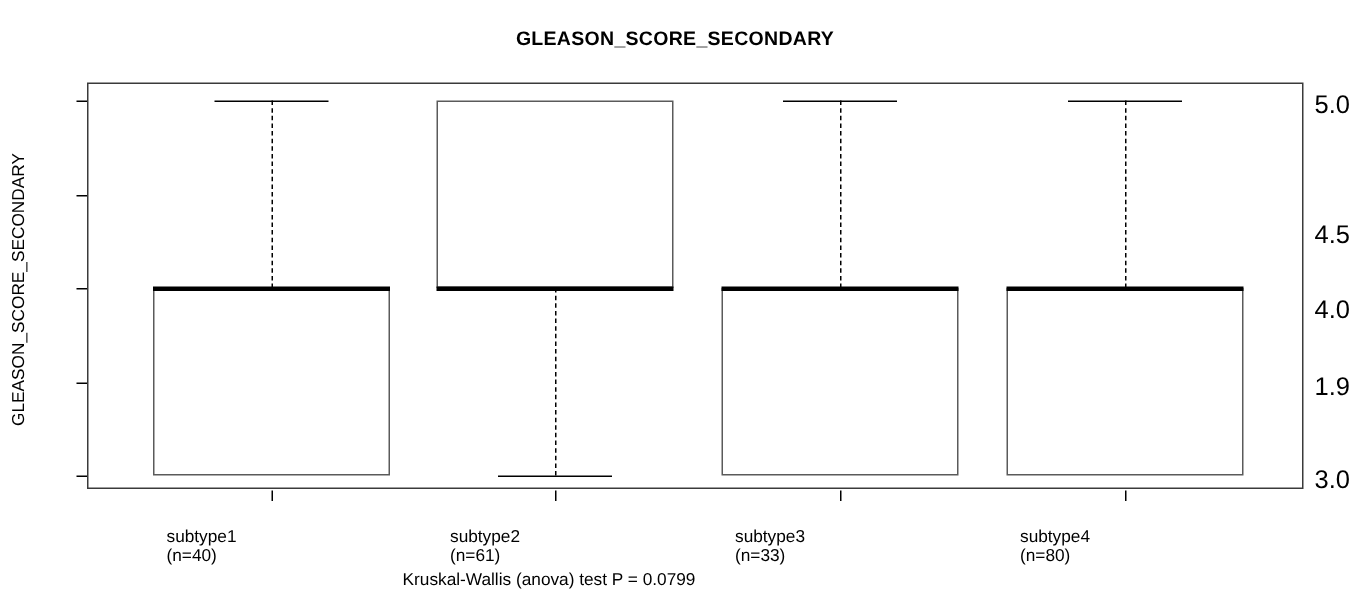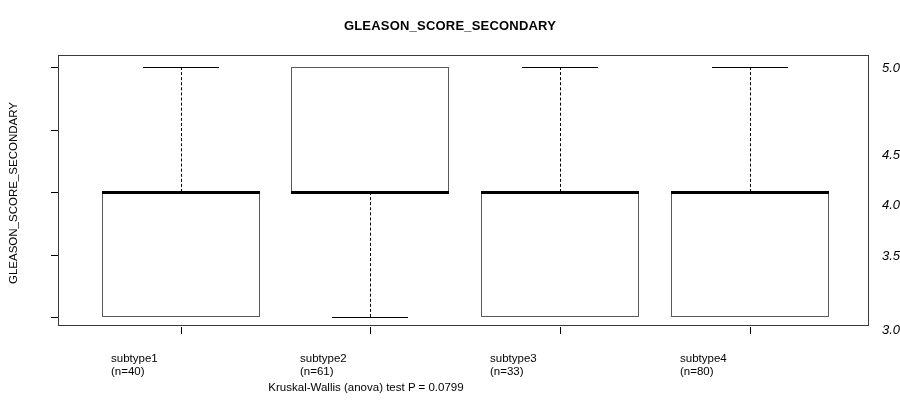--- a/index.html
+++ b/index.html
@@ -58,23 +58,22 @@
     height: 271px;
     border: 1px solid #3a3a3a;
     box-sizing: border-box;
     background: #ffffff;
   }
   .ytick-label {
     position: absolute;
     right: 0;
     width: 34px;
     text-align: right;
-    font-size: 13px;
+    font-size: 17px;
     transform: translateY(-7px);
-    font-style: italic;
   }
   .ytick-mark {
     position: absolute;
     width: 7px;
     height: 1px;
     background: #000000;
     left: 51px;
   }
   .xtick-mark {
     position: absolute;
@@ -126,23 +125,23 @@
 
   <div class="frame"></div>
 
   <div id="yticks">
       <div class="ytick-label" style="top: 67px;">5.0</div>
       <div class="ytick-mark" style="top: 67px;"></div>
       <div class="ytick-label" style="top: 129.5px; margin-top: 24px;">4.5</div>
       <div class="ytick-mark" style="top: 129.5px;"></div>
       <div class="ytick-label" style="top: 204px;">4.0</div>
       <div class="ytick-mark" style="top: 192px;"></div>
-      <div class="ytick-label" style="top: 254.5px;">3.5</div>
+      <div class="ytick-label" style="top: 254.5px;">1.9</div>
       <div class="ytick-mark" style="top: 254.5px;"></div>
-      <div class="ytick-label" style="top: 317px; margin-top: 12px;">3.0</div>
+      <div class="ytick-label" style="top: 317px;">3.0</div>
       <div class="ytick-mark" style="top: 317px;"></div>
     </div>
   <div id="xticks">
       <div class="xtick-mark" style="left: 181px;"></div>
       <div class="xtick-label" style="left: 111px;"><span>subtype1</span><span class="nlab">(n=40)</span></div>
       <div class="xtick-mark" style="left: 370px;"></div>
       <div class="xtick-label" style="left: 300px;"><span>subtype2</span><span class="nlab">(n=61)</span></div>
       <div class="xtick-mark" style="left: 560px;"></div>
       <div class="xtick-label" style="left: 490px;"><span>subtype3</span><span class="nlab">(n=33)</span></div>
       <div class="xtick-mark" style="left: 750px;"></div>

